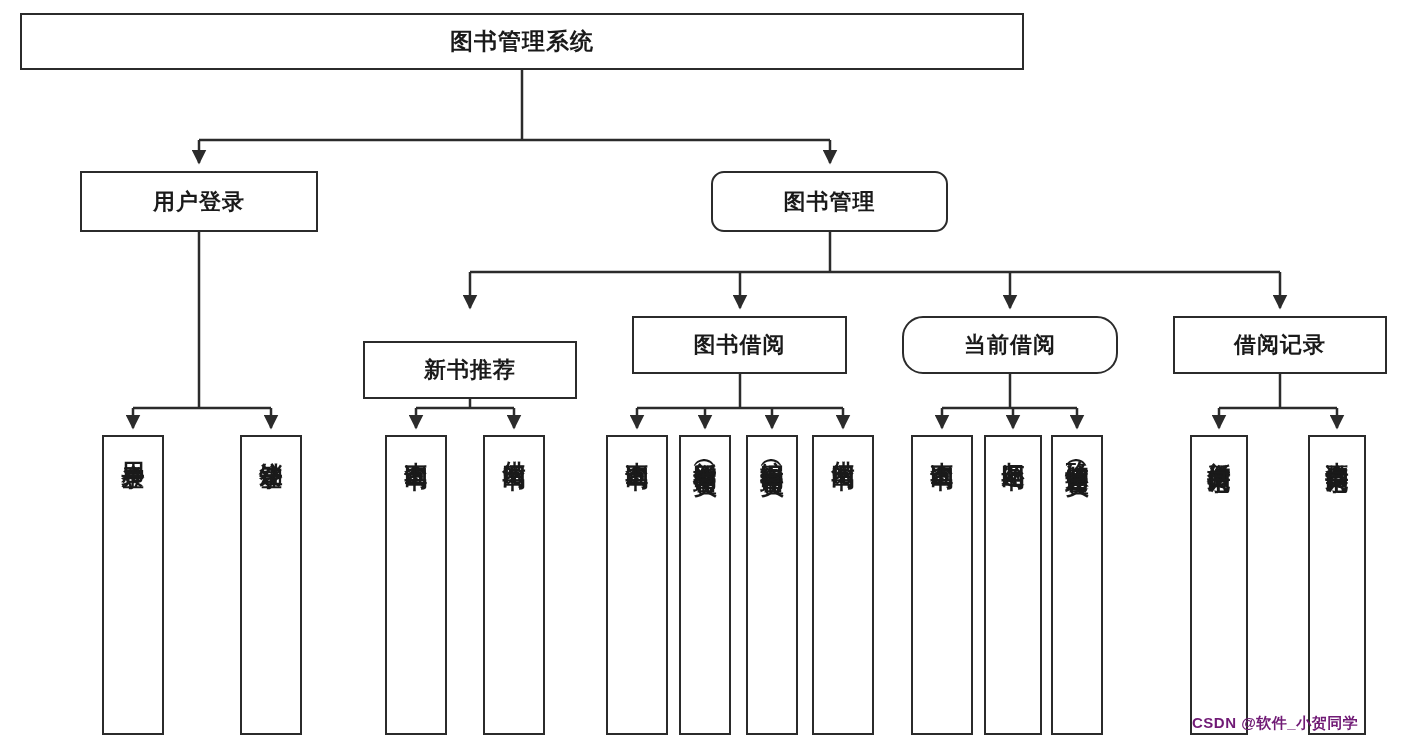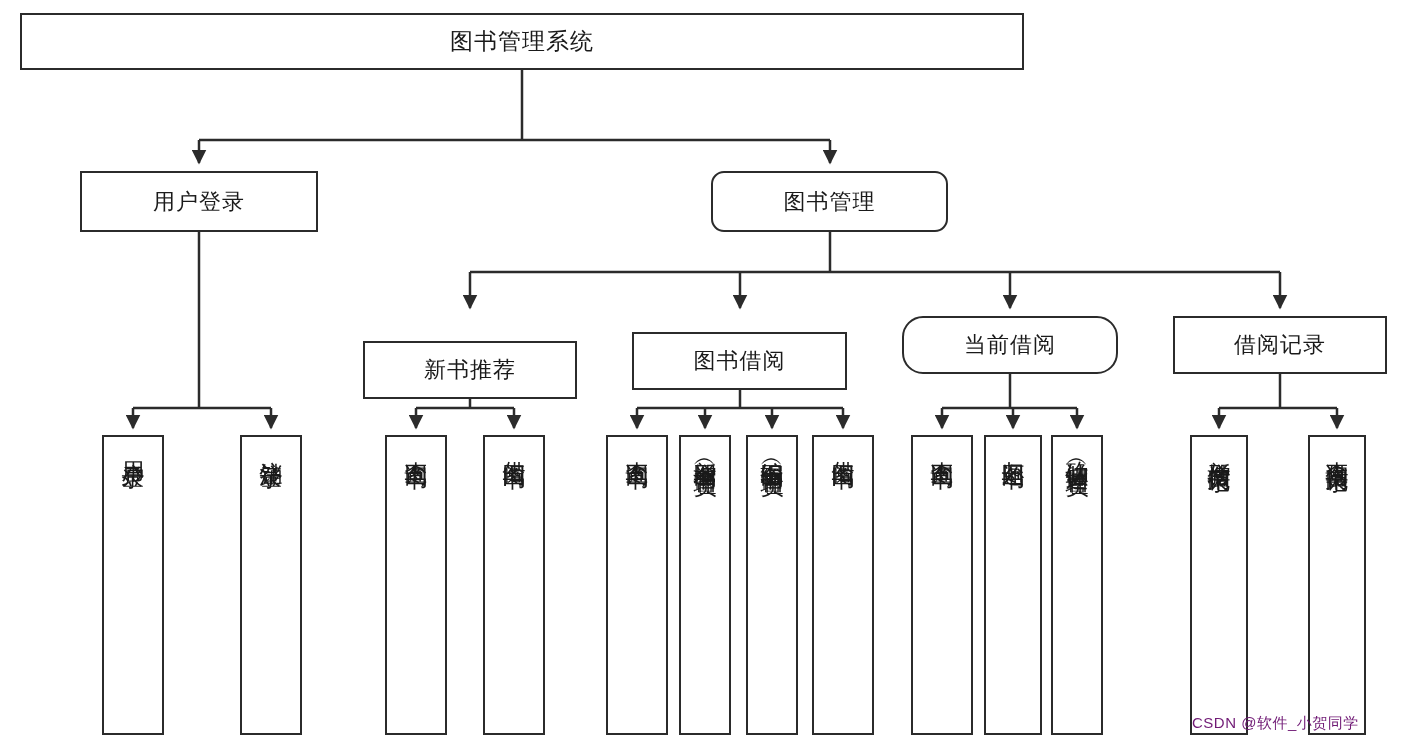--- a/index.html
+++ b/index.html
@@ -9,20 +9,21 @@
   }
   body {
     font-family: "Liberation Sans", "DejaVu Sans", sans-serif;
   }
   #canvas {
     position: relative;
     width: 1405px;
     height: 747px;
     background: #ffffff;
     overflow: hidden;
+    font-weight: bold;
   }
   .node {
     position: absolute;
     box-sizing: border-box;
     background: #ffffff;
     border: 2px solid #2b2b2b;
     display: flex;
     align-items: center;
     justify-content: center;
     color: #1a1a1a;
@@ -128,21 +129,21 @@
   <div class="node h" style="left:80px; top:171px; width:238px; height:61px;">
     <span class="hlabel">用户登录</span>
   </div>
   <div class="node h" style="left:711px; top:171px; width:237px; height:61px;border-radius:13px;">
     <span class="hlabel">图书管理</span>
   </div>
 
   <div class="node h" style="left:363px; top:316px; width:214px; height:58px;margin-top:25px;">
     <span class="hlabel">新书推荐</span>
   </div>
-  <div class="node h" style="left:632px; top:316px; width:215px; height:58px;margin-top:16px;">
+  <div class="node h" style="left:632px; top:316px; width:215px; height:58px;">
     <span class="hlabel">图书借阅</span>
   </div>
   <div class="node h" style="left:902px; top:316px; width:216px; height:58px;border-radius:21px;">
     <span class="hlabel">当前借阅</span>
   </div>
   <div class="node h" style="left:1173px; top:316px; width:214px; height:58px;">
     <span class="hlabel">借阅记录</span>
   </div>
 
   <div class="node v" style="left:102px; top:435px; width:62px; height:300px;">

